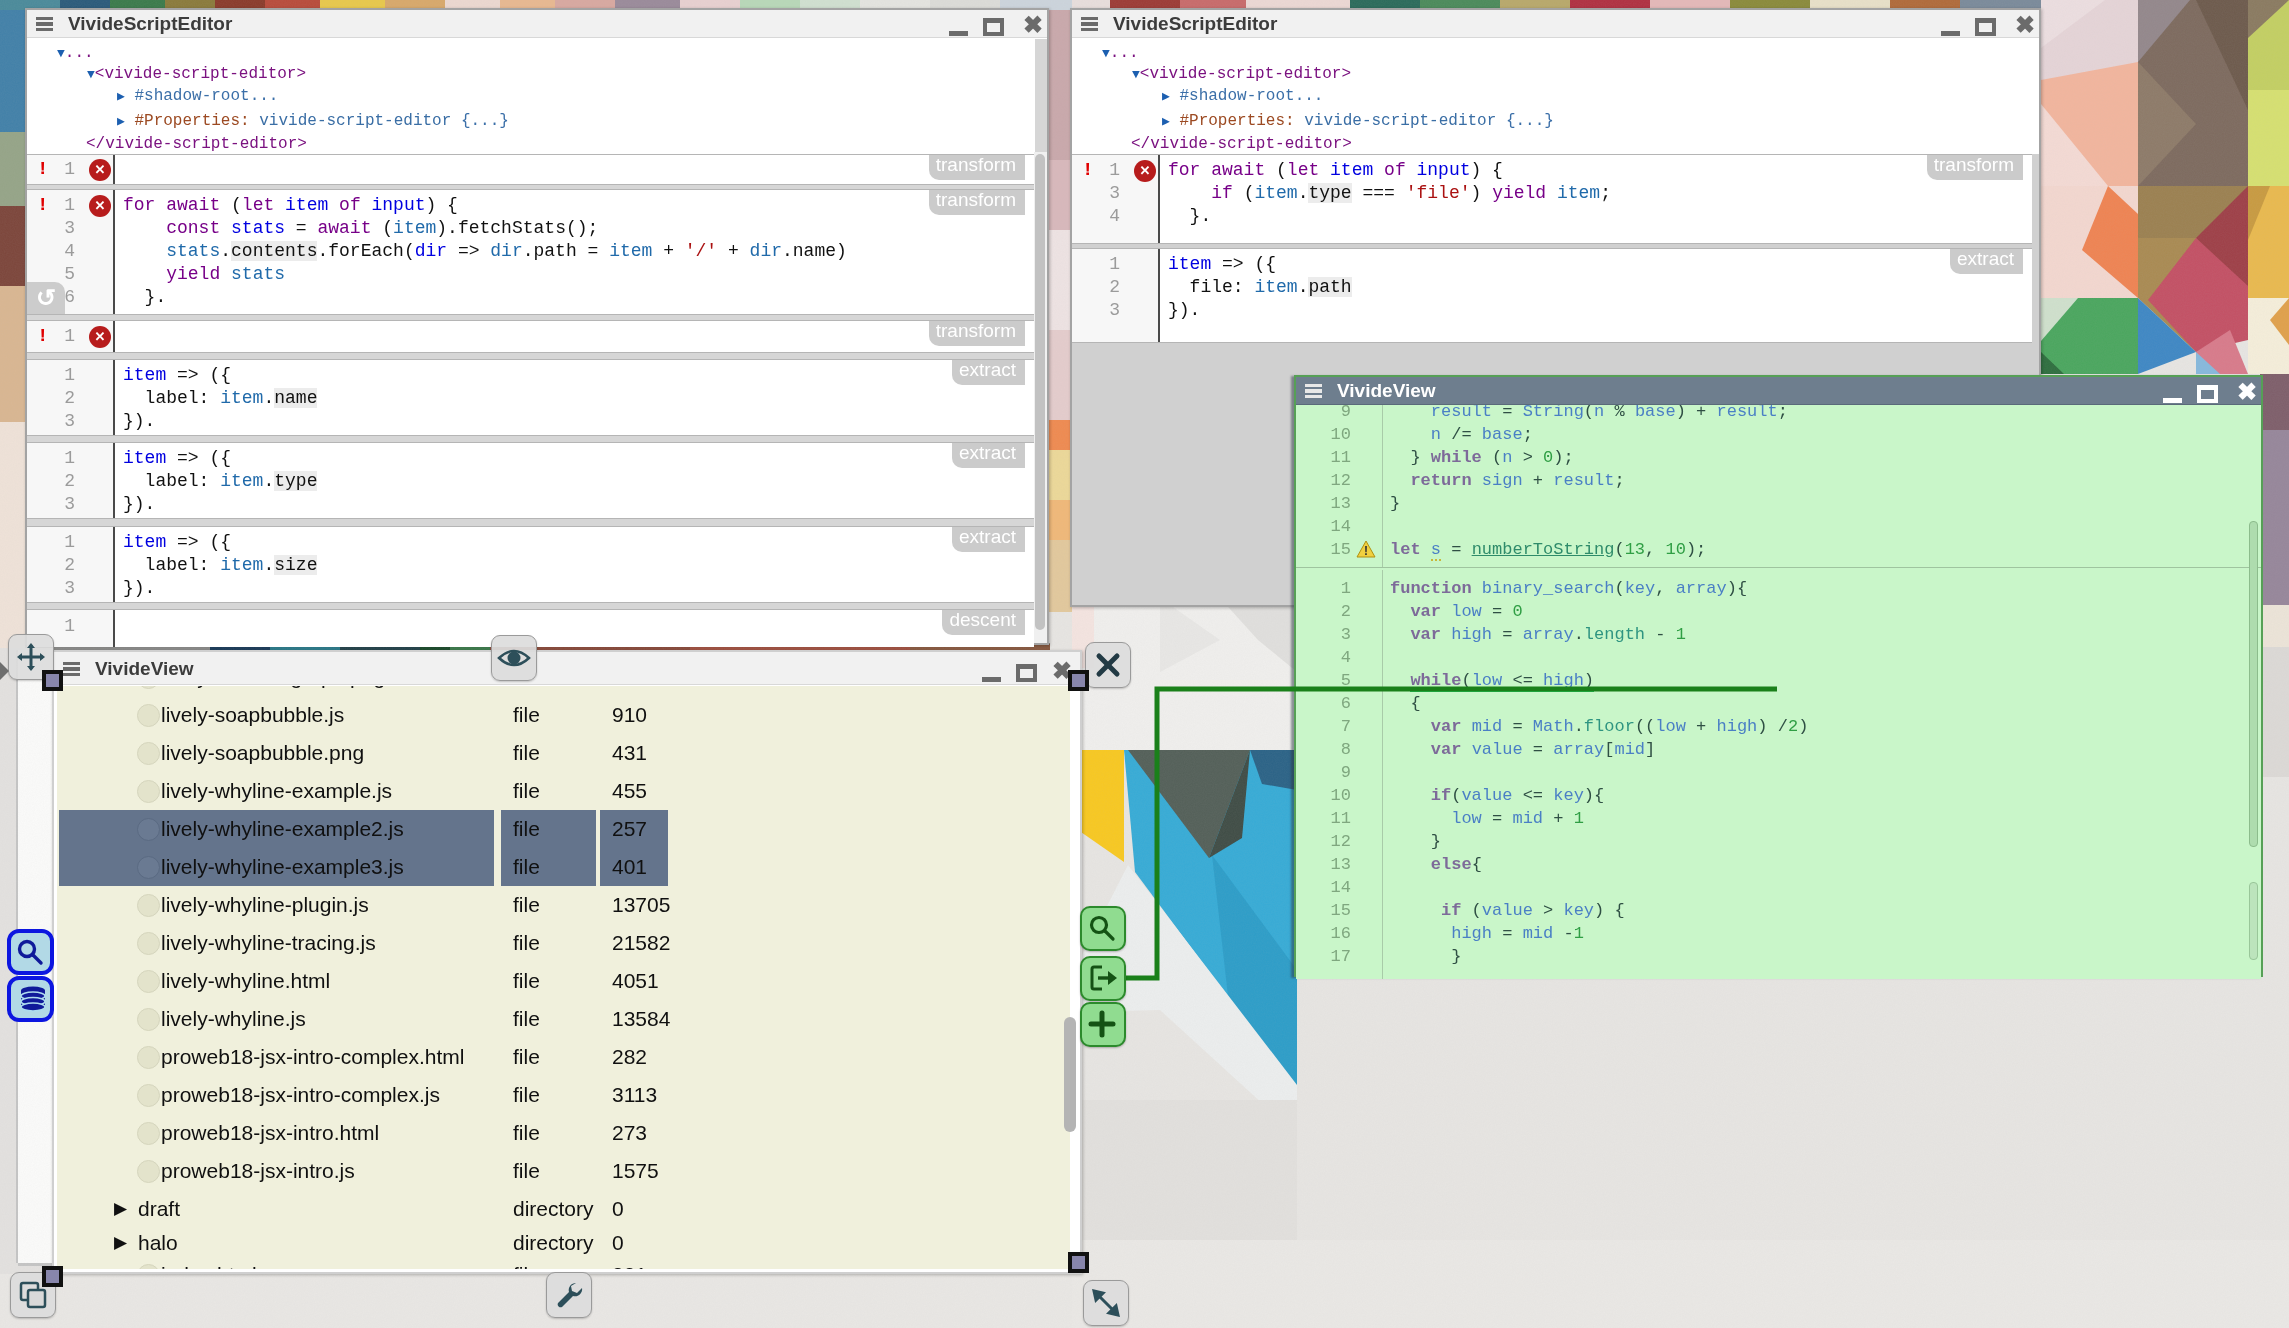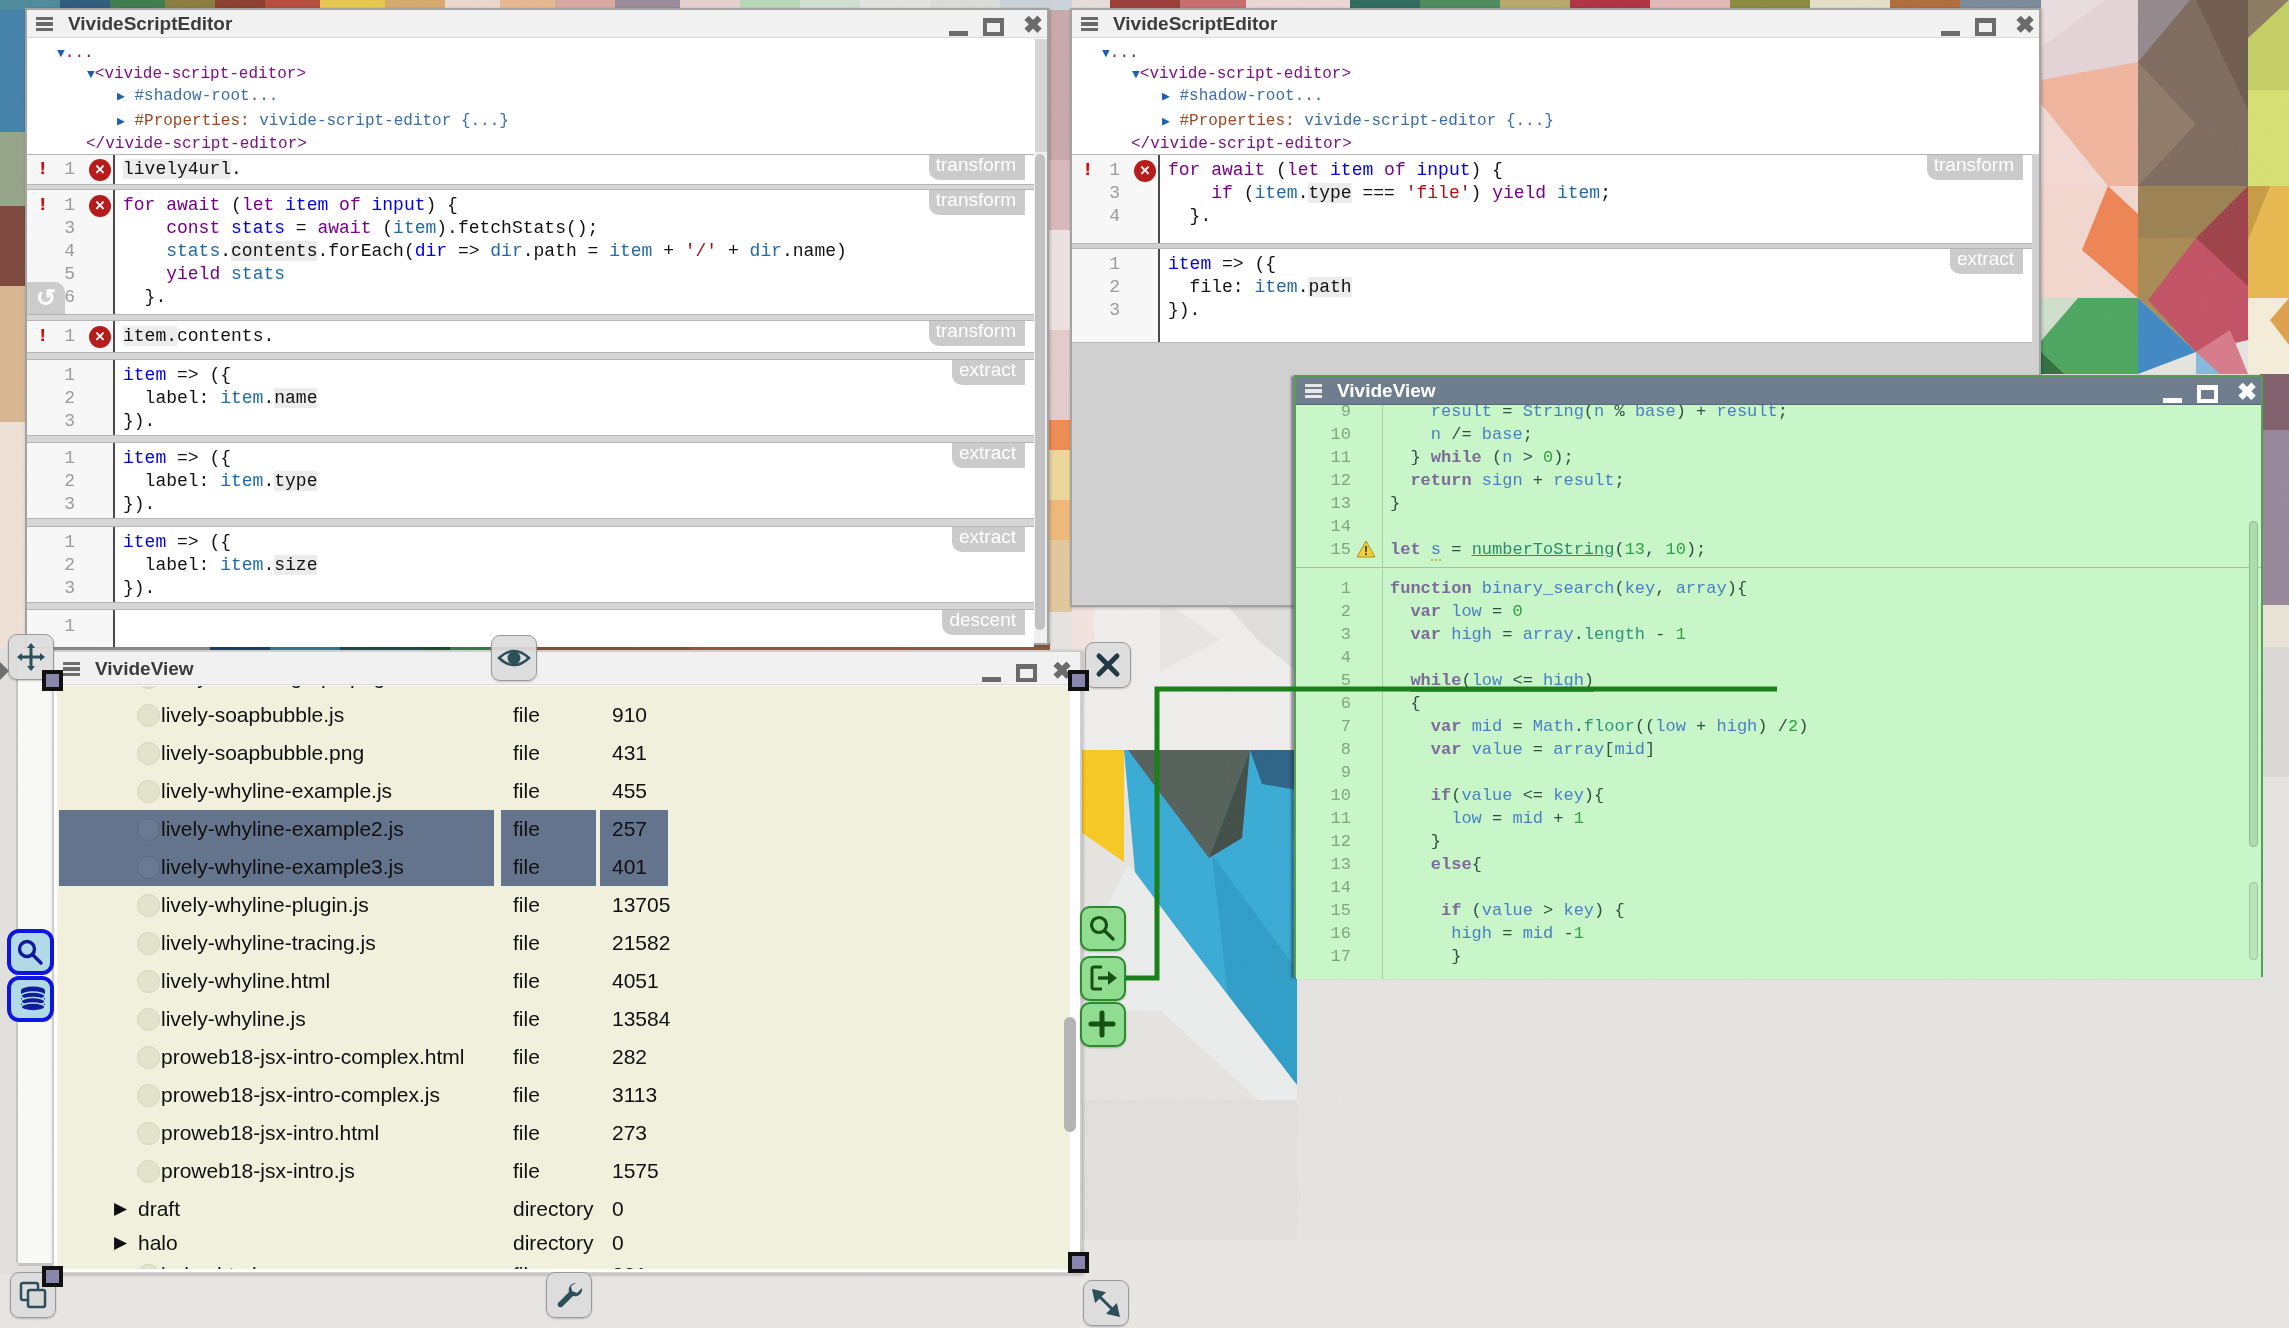--- a/index.html
+++ b/index.html
@@ -213,23 +213,20 @@
       <div class="tree" style="left:90px;top:73px;"><span class="tri">▶</span> <span class="pr">#Properties:</span> <span class="pb">vivide-script-editor</span> <span class="sh">{...}</span></div>
       <div class="tree" style="left:59px;top:96px;"><span class="tag">&lt;/vivide-script-editor&gt;</span></div>
     </div>
 
     <div class="sec" style="left:0;top:115px;width:1007px;height:31px;">
       <div class="gut">
           <span class="exc" style="top:3px;">!</span>
           <pre style="top:3px;">1</pre>
           <div class="errc" style="top:4px;">✕</div>
         </div>
-      <div class="code">
-          <pre style="top:3px;"><span class="hl">lively4url</span>.</pre>
-        </div>
       <div class="lbl">transform</div>
     </div>
     <div class="sec" style="left:0;top:150px;width:1007px;height:126px;">
       <div class="gut">
           <span class="exc" style="top:4px;">!</span>
           <pre style="top:4px;">1
 3
 4
 5
 6</pre>
@@ -243,23 +240,20 @@
   }.</pre>
         </div>
       <div class="lbl">transform</div>
       <div class="undo">↺</div>
     </div>
     <div class="sec" style="left:0;top:281px;width:1007px;height:33px;">
       <div class="gut">
           <span class="exc" style="top:4px;">!</span>
           <pre style="top:4px;">1</pre>
           <div class="errc" style="top:5px;">✕</div>
-        </div>
-      <div class="code">
-          <pre style="top:4px;"><span class="hl">item.</span>contents.</pre>
         </div>
       <div class="lbl">transform</div>
     </div>
     <div class="sec" style="left:0;top:320px;width:1007px;height:77px;">
       <div class="gut">
           <pre style="top:4px;">1
 2
 3</pre>
         </div>
       <div class="code">

